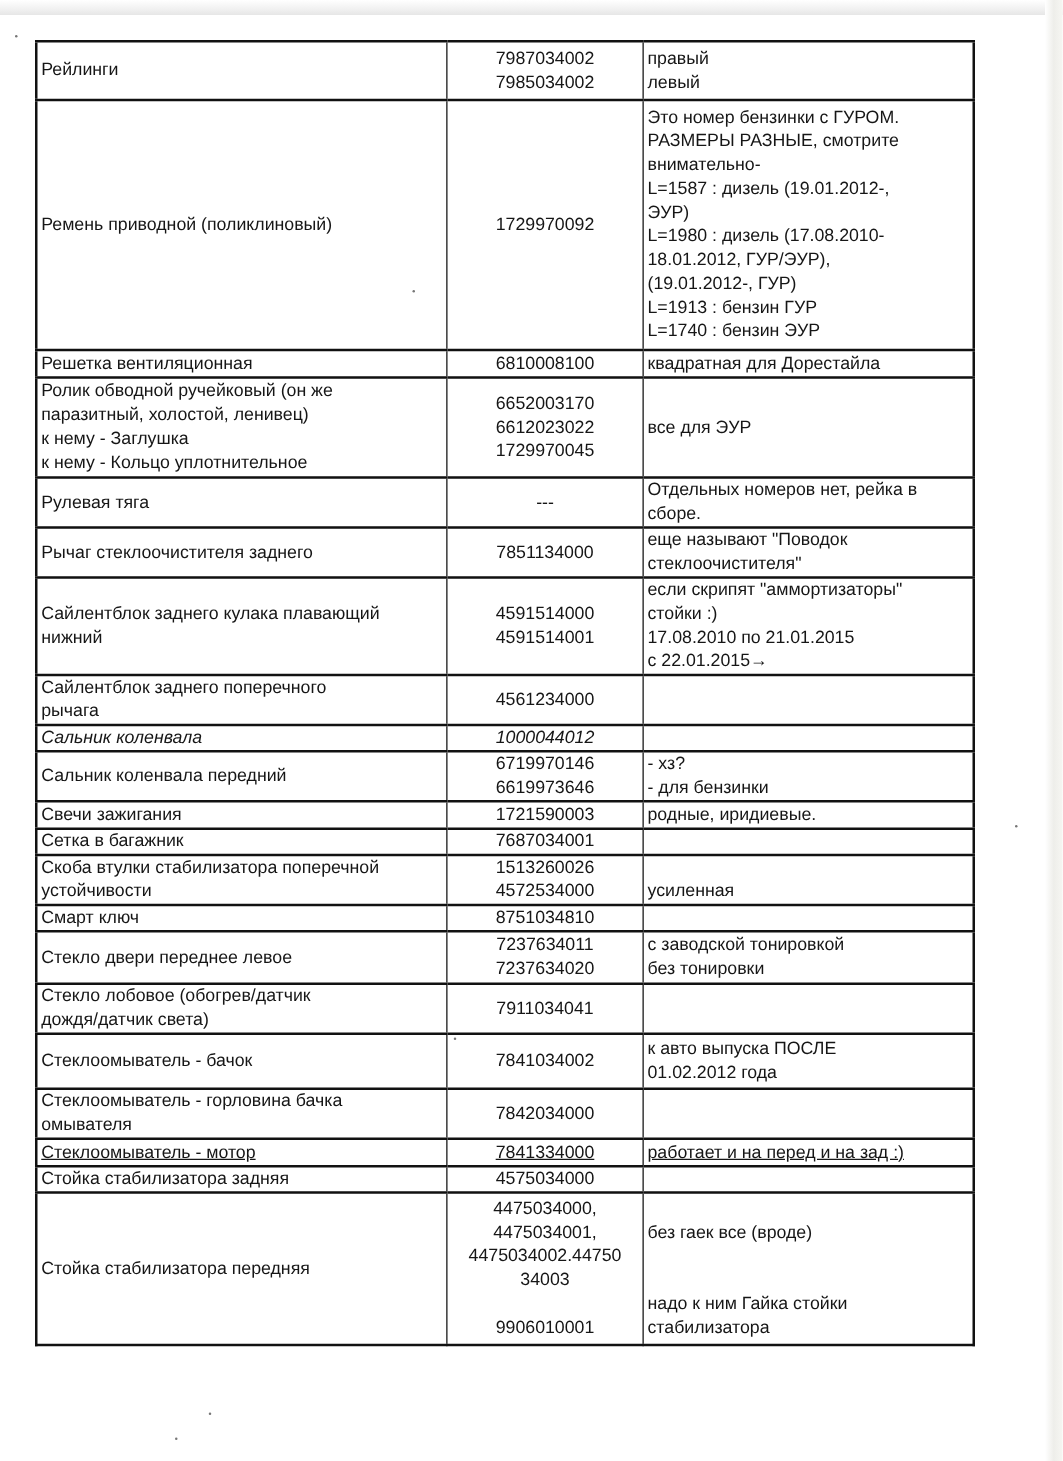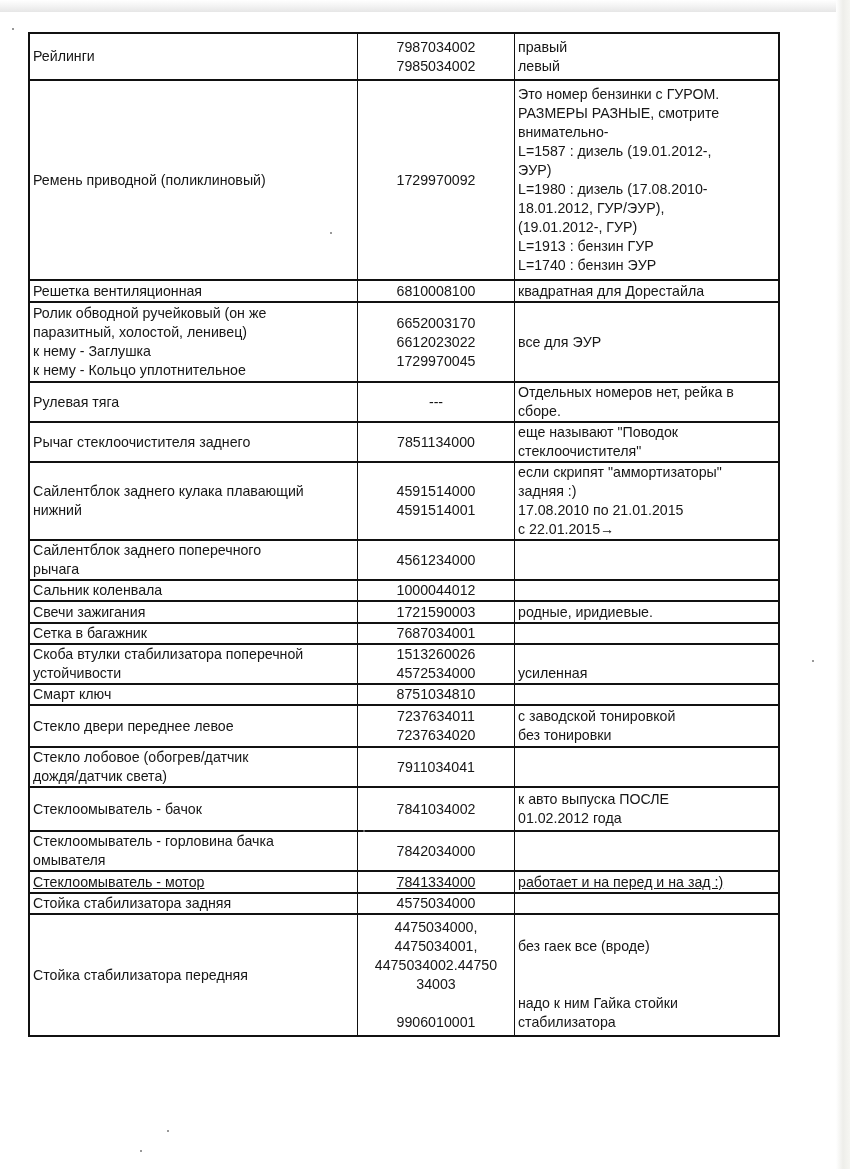--- a/index.html
+++ b/index.html
@@ -142,43 +142,56 @@
         <td class="c-name">
           <span class="line">Сайлентблок заднего кулака плавающий</span>
           <span class="line">нижний</span>
         </td>
         <td class="c-num">
           <span class="line">4591514000</span>
           <span class="line">4591514001</span>
         </td>
         <td class="c-note">
           <span class="line">если скрипят "аммортизаторы"</span>
-          <span class="line">задняя :)</span>
+          <span class="line">стойки :)</span>
           <span class="line">17.08.2010 по 21.01.2015</span>
           <span class="line">с 22.01.2015→</span>
         </td>
       </tr>
       <tr style="height: 40px;">
         <td class="c-name">
           <span class="line">Сайлентблок заднего поперечного</span>
           <span class="line">рычага</span>
         </td>
         <td class="c-num">
           <span class="line">4561234000</span>
         </td>
         <td class="c-note"></td>
       </tr>
-      <tr style="height: 20px;">
+      <tr style="height: 20px; font-style: italic;">
         <td class="c-name">
           <span class="line">Сальник коленвала</span>
         </td>
         <td class="c-num">
           <span class="line">1000044012</span>
         </td>
         <td class="c-note"></td>
+      </tr>
+      <tr style="height: 40px;">
+        <td class="c-name">
+          <span class="line">Сальник коленвала передний</span>
+        </td>
+        <td class="c-num">
+          <span class="line">6719970146</span>
+          <span class="line">6619973646</span>
+        </td>
+        <td class="c-note">
+          <span class="line">- хз?</span>
+          <span class="line">- для бензинки</span>
+        </td>
       </tr>
       <tr style="height: 22px;">
         <td class="c-name">
           <span class="line">Свечи зажигания</span>
         </td>
         <td class="c-num">
           <span class="line">1721590003</span>
         </td>
         <td class="c-note">
           <span class="line">родные, иридиевые.</span>

